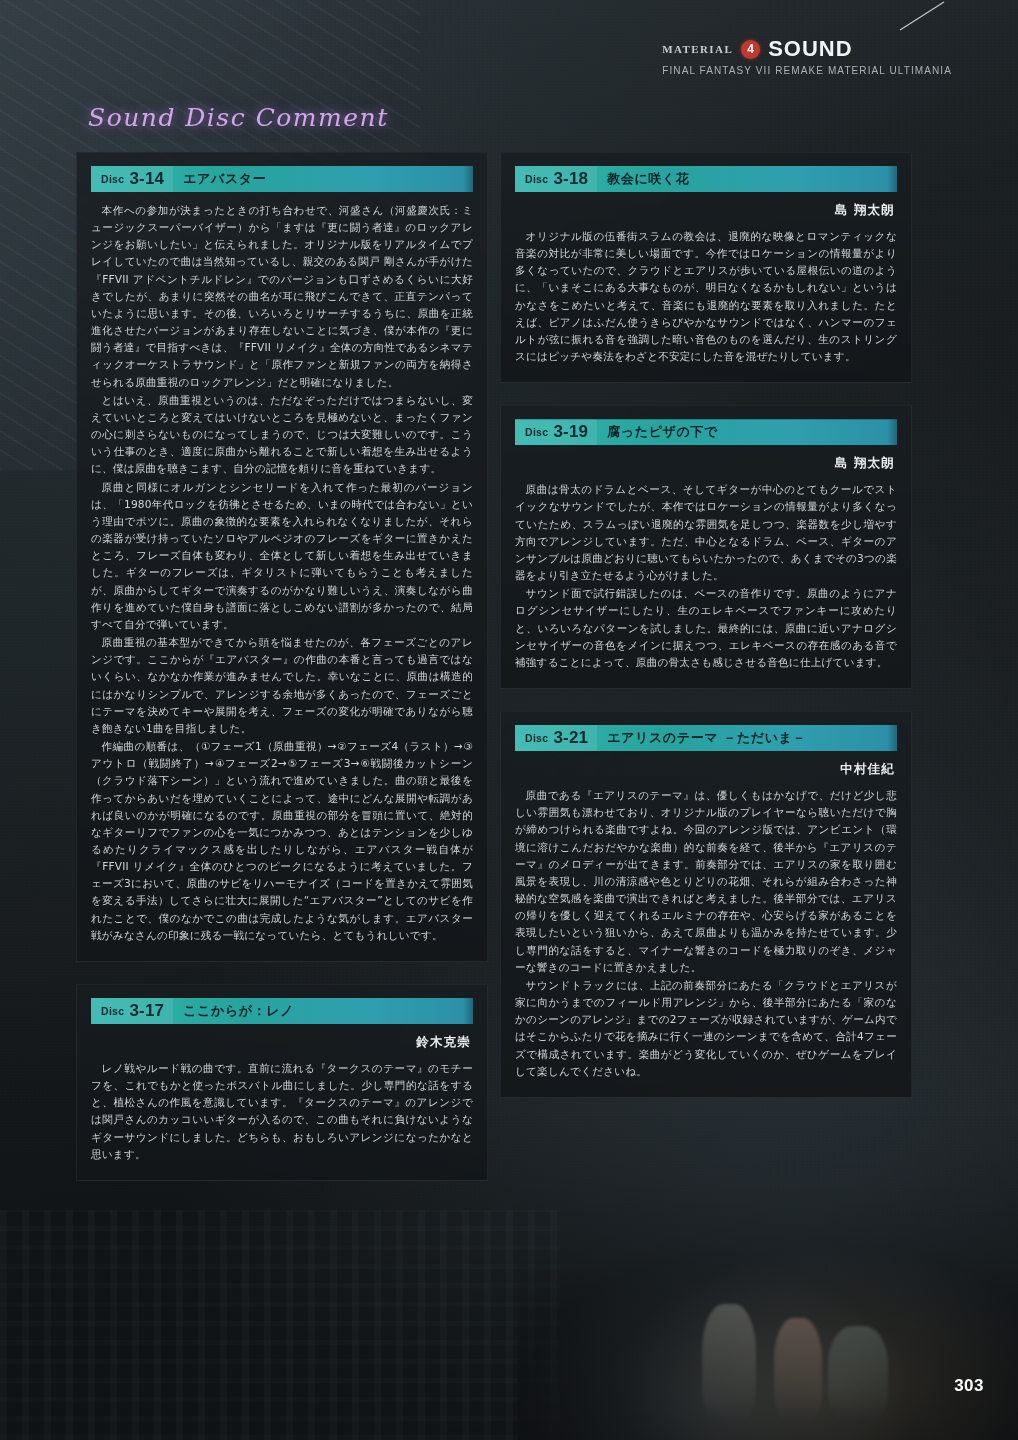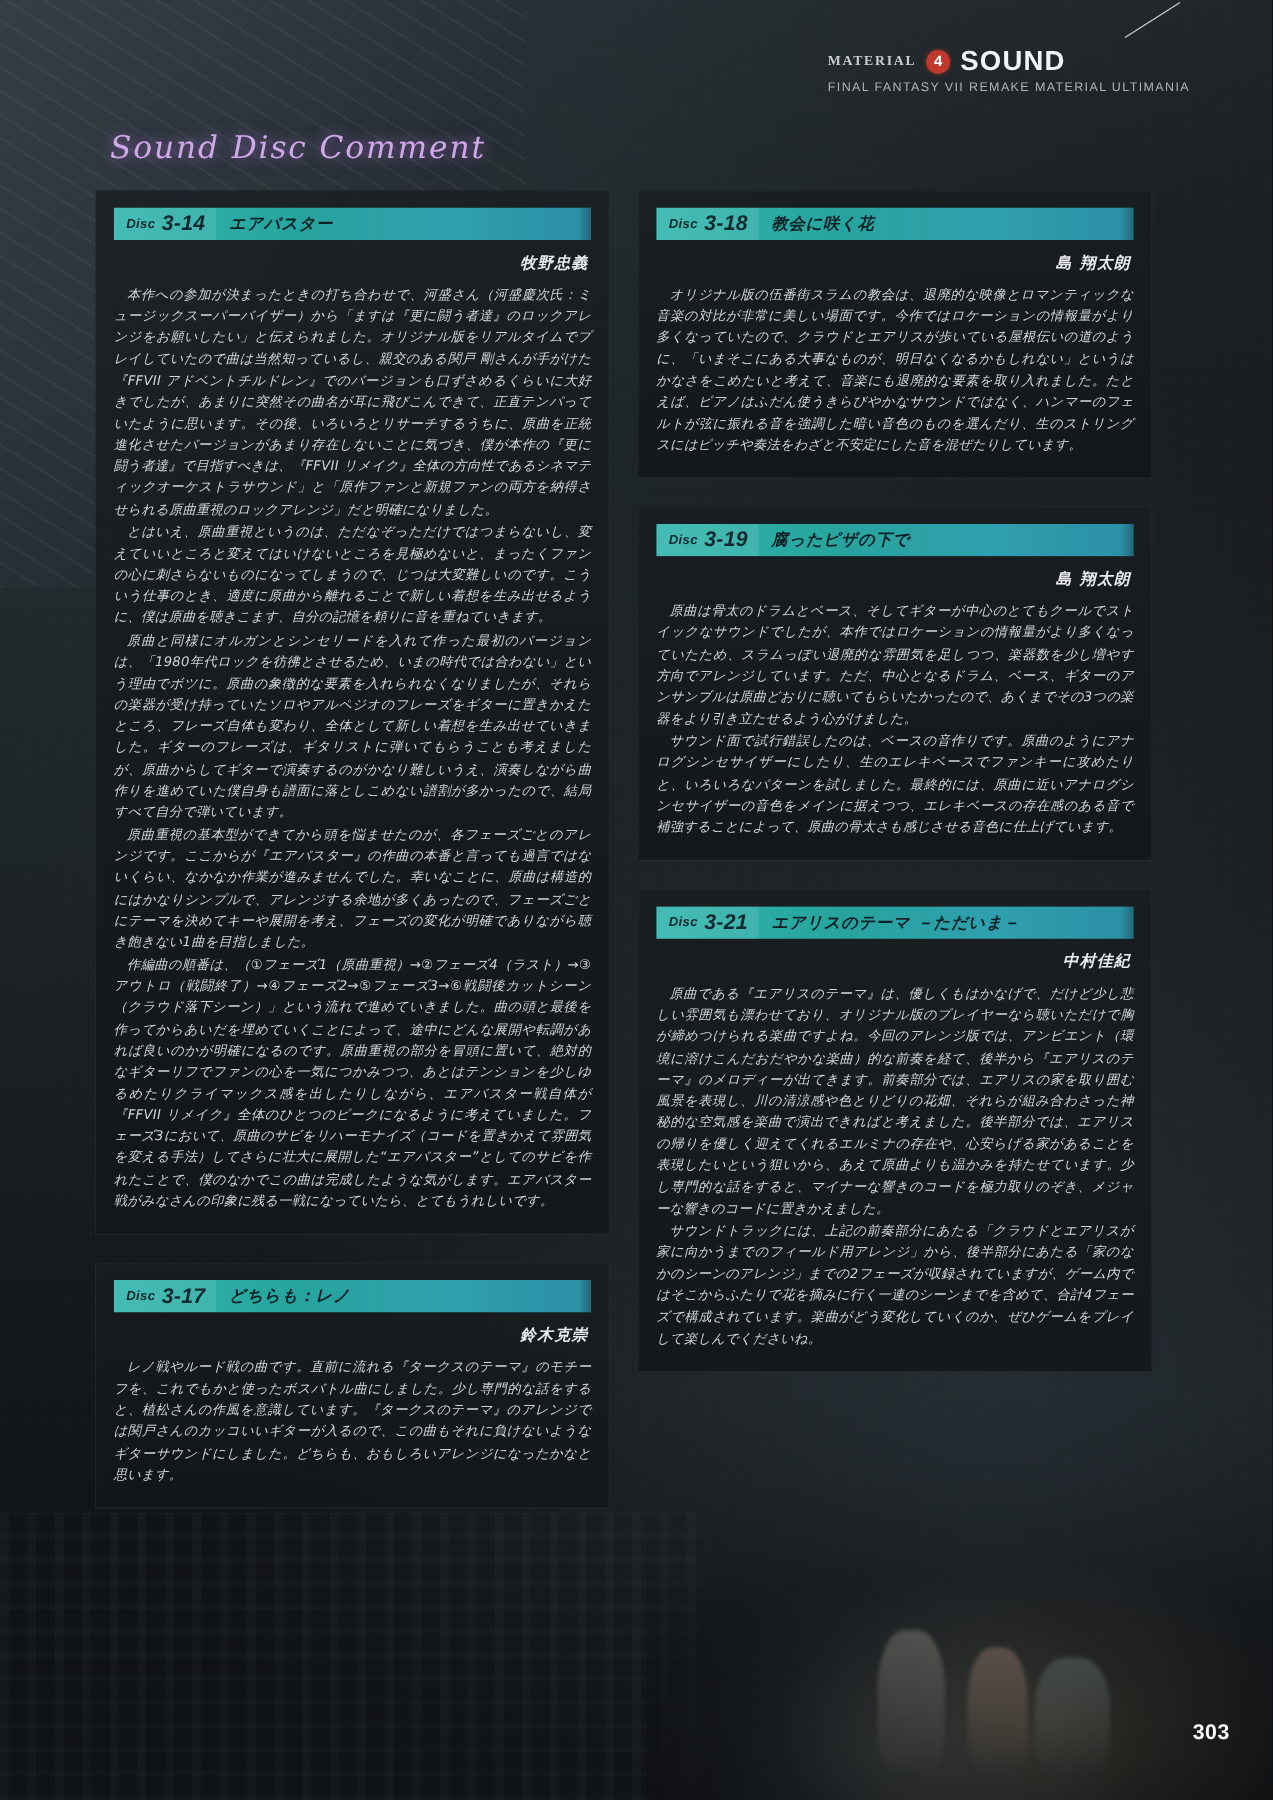--- a/index.html
+++ b/index.html
@@ -110,21 +110,21 @@
     font-size: 25px;
     letter-spacing: 1.5px;
     color: #cfa8e8;
     text-shadow: 0 0 10px rgba(176,120,220,0.65), 0 0 20px rgba(150,90,200,0.35);
   }
 
   
   .columns {
     position: absolute; left: 76px; top: 152px;
     width: 880px;
-    display: flex; gap: 22px; font-style: italic;
+    display: flex; gap: 12px;
   }
   .col { width: 412px; }
   .col-right { width: 412px; }
 
   
   .entry {
     background: linear-gradient(180deg, rgba(24,29,33,0.80) 0%, rgba(18,22,25,0.86) 100%);
     border: 1px solid rgba(120,135,145,0.13);
     padding: 13px 14px 16px 14px;
     margin-bottom: 22px;
@@ -218,35 +218,34 @@
   <div class="col">
 
     <div class="entry">
       <div class="entry-head">
         <div class="disc-tag">
           <span class="disc-word">Disc</span>
           <span class="disc-num">3-14</span>
         </div>
         <div class="entry-title">エアバスター</div>
       </div>
-      <div class="author">牧野忠義</div>
       <p class="para">本作への参加が決まったときの打ち合わせで、河盛さん（河盛慶次氏：ミュージックスーパーバイザー）から「ますは『更に闘う者達』のロックアレンジをお願いしたい」と伝えられました。オリジナル版をリアルタイムでプレイしていたので曲は当然知っているし、親交のある関戸 剛さんが手がけた『FFVII アドベントチルドレン』でのバージョンも口ずさめるくらいに大好きでしたが、あまりに突然その曲名が耳に飛びこんできて、正直テンパっていたように思います。その後、いろいろとリサーチするうちに、原曲を正統進化させたバージョンがあまり存在しないことに気づき、僕が本作の『更に闘う者達』で目指すべきは、『FFVII リメイク』全体の方向性であるシネマティックオーケストラサウンド」と「原作ファンと新規ファンの両方を納得させられる原曲重視のロックアレンジ」だと明確になりました。</p>
       <p class="para">とはいえ、原曲重視というのは、ただなぞっただけではつまらないし、変えていいところと変えてはいけないところを見極めないと、まったくファンの心に刺さらないものになってしまうので、じつは大変難しいのです。こういう仕事のとき、適度に原曲から離れることで新しい着想を生み出せるように、僕は原曲を聴きこます、自分の記憶を頼りに音を重ねていきます。</p>
       <p class="para">原曲と同様にオルガンとシンセリードを入れて作った最初のバージョンは、「1980年代ロックを彷彿とさせるため、いまの時代では合わない」という理由でボツに。原曲の象徴的な要素を入れられなくなりましたが、それらの楽器が受け持っていたソロやアルペジオのフレーズをギターに置きかえたところ、フレーズ自体も変わり、全体として新しい着想を生み出せていきました。ギターのフレーズは、ギタリストに弾いてもらうことも考えましたが、原曲からしてギターで演奏するのがかなり難しいうえ、演奏しながら曲作りを進めていた僕自身も譜面に落としこめない譜割が多かったので、結局すべて自分で弾いています。</p>
       <p class="para">原曲重視の基本型ができてから頭を悩ませたのが、各フェーズごとのアレンジです。ここからが『エアバスター』の作曲の本番と言っても過言ではないくらい、なかなか作業が進みませんでした。幸いなことに、原曲は構造的にはかなりシンプルで、アレンジする余地が多くあったので、フェーズごとにテーマを決めてキーや展開を考え、フェーズの変化が明確でありながら聴き飽きない1曲を目指しました。</p>
       <p class="para">作編曲の順番は、（①フェーズ1（原曲重視）→②フェーズ4（ラスト）→③アウトロ（戦闘終了）→④フェーズ2→⑤フェーズ3→⑥戦闘後カットシーン（クラウド落下シーン）」という流れで進めていきました。曲の頭と最後を作ってからあいだを埋めていくことによって、途中にどんな展開や転調があれば良いのかが明確になるのです。原曲重視の部分を冒頭に置いて、絶対的なギターリフでファンの心を一気につかみつつ、あとはテンションを少しゆるめたりクライマックス感を出したりしながら、エアバスター戦自体が『FFVII リメイク』全体のひとつのピークになるように考えていました。フェーズ3において、原曲のサビをリハーモナイズ（コードを置きかえて雰囲気を変える手法）してさらに壮大に展開した“エアバスター”としてのサビを作れたことで、僕のなかでこの曲は完成したような気がします。エアバスター戦がみなさんの印象に残る一戦になっていたら、とてもうれしいです。</p>
     </div>
 
     <div class="entry">
       <div class="entry-head">
         <div class="disc-tag">
           <span class="disc-word">Disc</span>
           <span class="disc-num">3-17</span>
         </div>
-        <div class="entry-title">どちらも：レノ</div>
+        <div class="entry-title">ここからが：レノ</div>
       </div>
       <div class="author">鈴木克崇</div>
       <p class="para">レノ戦やルード戦の曲です。直前に流れる『タークスのテーマ』のモチーフを、これでもかと使ったボスバトル曲にしました。少し専門的な話をすると、植松さんの作風を意識しています。『タークスのテーマ』のアレンジでは関戸さんのカッコいいギターが入るので、この曲もそれに負けないようなギターサウンドにしました。どちらも、おもしろいアレンジになったかなと思います。</p>
     </div>
 
   </div>
 
   <div class="col-right">
 
     <div class="entry">

